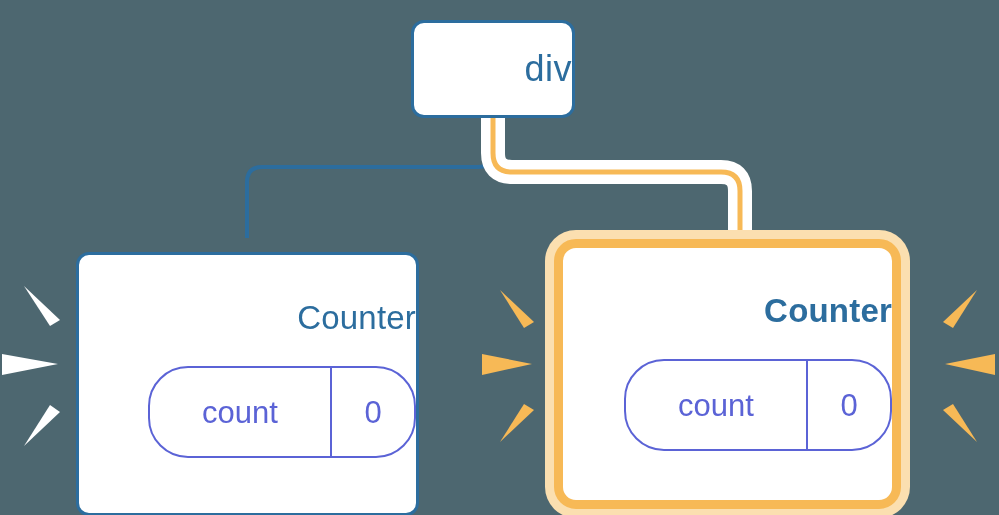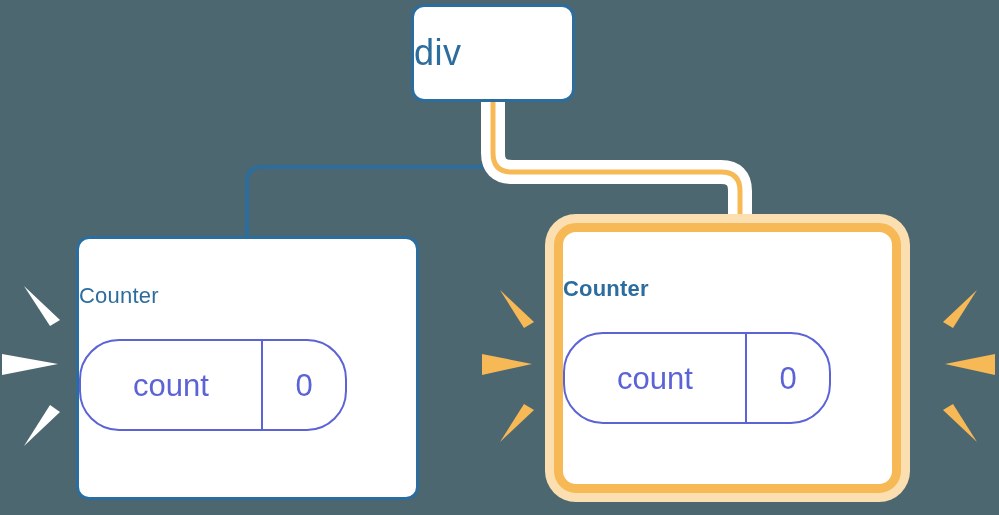--- a/index.html
+++ b/index.html
@@ -24,21 +24,22 @@
     top: 0;
     width: 999px;
     height: 515px;
   }
   .node {
     position: absolute;
     background: #ffffff;
     box-sizing: border-box;
     display: flex;
     flex-direction: column;
-    align-items: flex-start;
+    align-items: flex-end;
+    margin-top: 16px;
   }
 
   
   #div-node {
     left: 411px;
     top: 4px;
     width: 164px;
     height: 98px;
     border: 3px solid #2c6d9e;
     border-radius: 13px;
@@ -50,21 +51,21 @@
     font-weight: 400;
     letter-spacing: 0.5px;
     line-height: 1;
   }
 
   
   .counter-node {
     padding-top: 46px;
   }
   .counter-node .node-title {
-    font-size: 22px;
+    font-size: 33px;
     line-height: 1;
     color: #2c6d9e;
     letter-spacing: 0.2px;
   }
   .pill {
     margin-top: 32px;
     height: 92px;
     width: 268px;
     border: 2px solid #5b63d6;
     border-radius: 40px;

